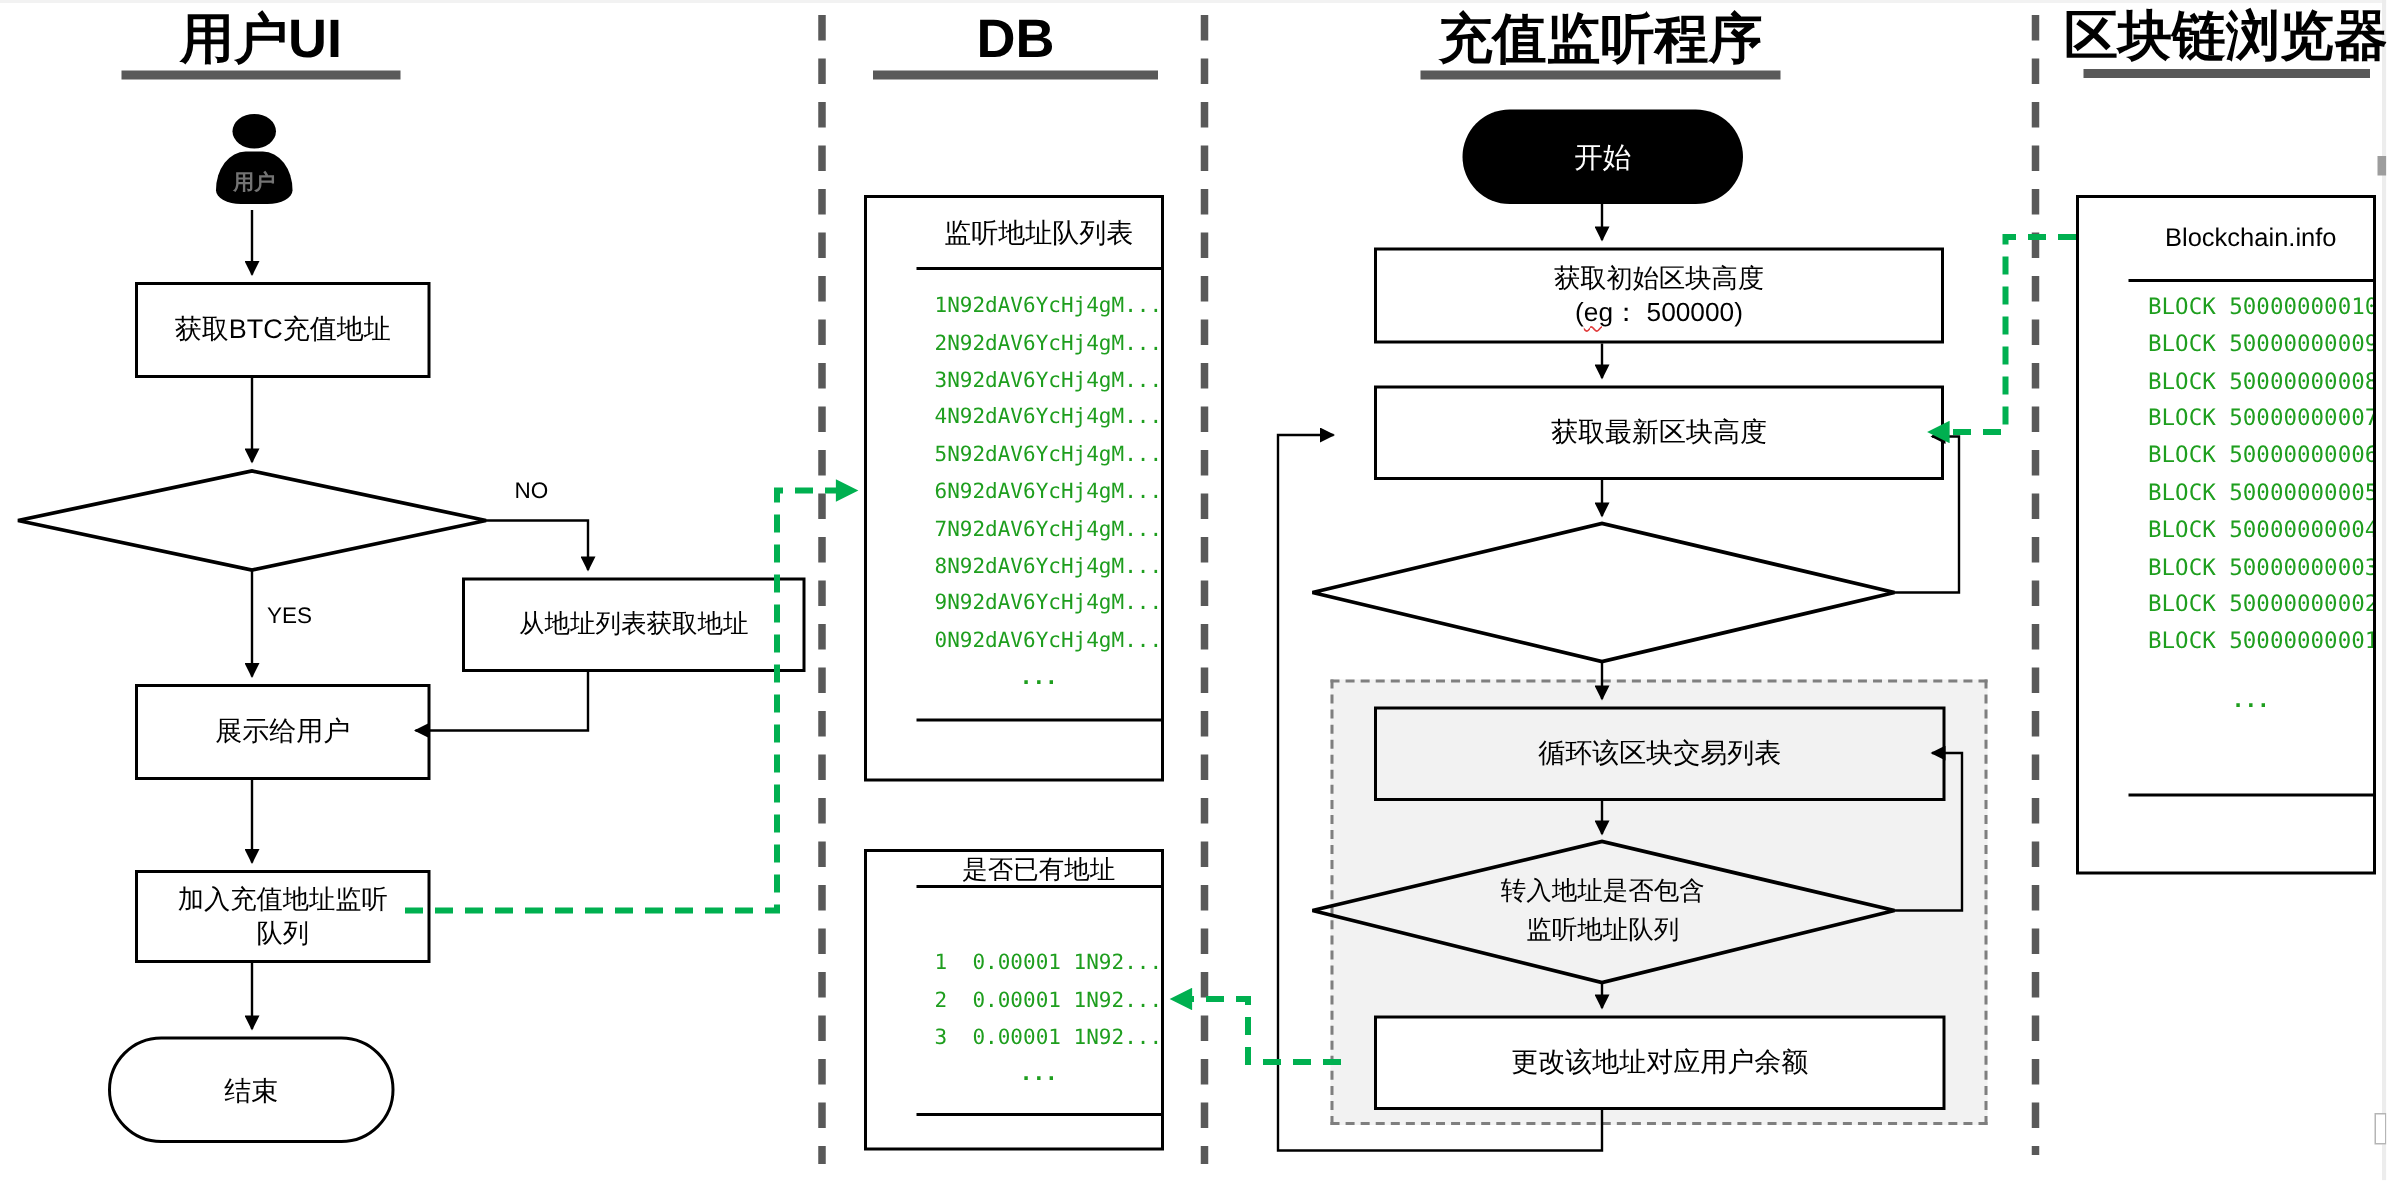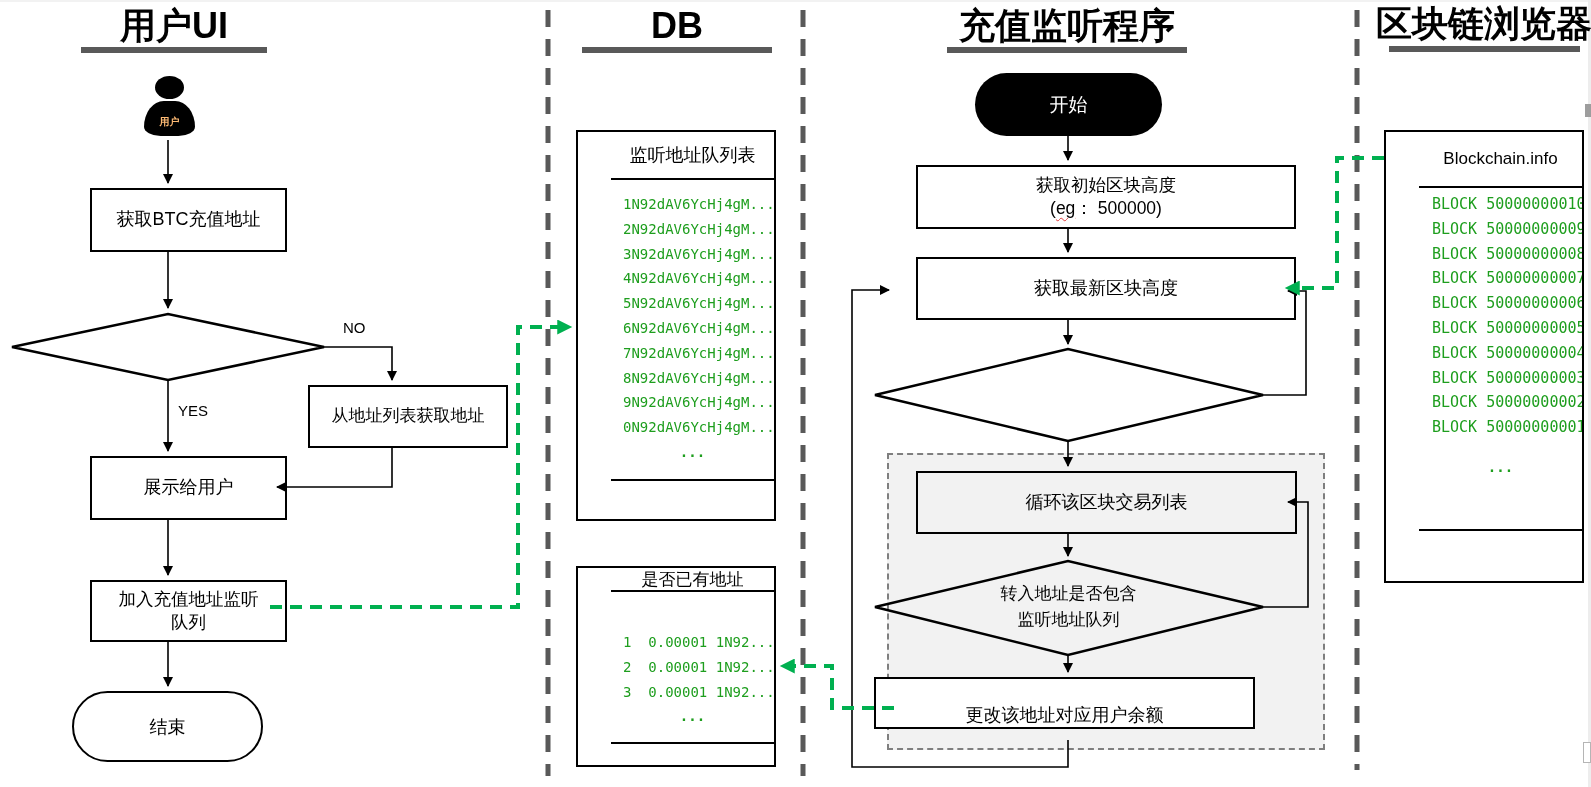--- a/index.html
+++ b/index.html
@@ -57,21 +57,21 @@
   <div class="lane-title" style="left:917px;top:6px;width:300px;">充值监听程序</div>
   <div class="title-rule" style="left:947px;top:47px;width:240px;"></div>
 
   <div class="lane-title" style="left:1334px;top:4px;width:300px;">区块链浏览器</div>
   <div class="title-rule" style="left:1389px;top:46px;width:191px;"></div>
 
   <div class="container-region" style="left:887px;top:453px;width:438px;height:297px;"></div>
 
   <div class="abs z2" style="left:155px;top:76px;width:29px;height:23px;border-radius:50%;background:#000;"></div>
   <div class="abs z2" style="left:144px;top:101px;width:51px;height:35px;background:#000;border-radius:50% 50% 42% 42% / 95% 95% 34% 34%;display:flex;align-items:center;justify-content:center;">
-    <span style="color:#fdba74;font-size:10px;font-weight:bold;margin-top:6px;text-align:center;">用户</span>
+    <span style="color:#737373;font-size:14px;font-weight:bold;margin-top:6px;text-align:center;">用户</span>
   </div>
 
   <svg class="connectors" width="1591" height="787" viewBox="0 0 1591 787">
     <defs>
       <marker id="ab" viewBox="0 0 10 10" refX="9" refY="5" markerWidth="11" markerHeight="10" orient="auto-start-reverse" markerUnits="userSpaceOnUse">
         <path d="M0 0 L10 5 L0 10 z" fill="#000"></path>
       </marker>
       <marker id="ag" viewBox="0 0 10 10" refX="0.5" refY="5" markerWidth="18" markerHeight="15" orient="auto-start-reverse" markerUnits="userSpaceOnUse">
         <path d="M0 0 L10 5 L0 10 z" fill="#00B050"></path>
       </marker>
@@ -109,21 +109,21 @@
   </svg>
 
   <div class="box z2" style="left:70px;top:188px;width:197px;height:64px;">
     <span>获取BTC充值地址</span>
   </div>
   <div class="dlabel z2" style="left:58px;top:333px;width:220px;height:28px;">
     <span>是否已有地址</span>
   </div>
   <div class="small-lbl z2" style="left:343px;top:317px;">NO</div>
   <div class="small-lbl z2" style="left:178px;top:400px;">YES</div>
-  <div class="box z2" style="left:288px;top:385px;width:200px;height:63px;font-size:17px;">
+  <div class="box z2" style="left:288px;top:385px;width:229px;height:63px;font-size:17px;">
     <span>从地址列表获取地址</span>
   </div>
   <div class="box z2" style="left:70px;top:456px;width:197px;height:64px;">
     <span>展示给用户</span>
   </div>
   <div class="box z2" style="left:70px;top:580px;width:197px;height:62px;font-size:17.5px;">
     <span>加入充值地址监听</span>
     <span>队列</span>
   </div>
   <div class="pill-end z2" style="left:72px;top:691px;width:191px;height:71px;">
@@ -144,21 +144,21 @@
     <span>最新区块高度是否</span>
     <span>大于初始区块高度</span>
   </div>
   <div class="box gray z2" style="left:896px;top:471px;width:381px;height:63px;">
     <span>循环该区块交易列表</span>
   </div>
   <div class="dlabel z2" style="left:941px;top:581px;width:255px;height:52px;">
     <span>转入地址是否包含</span>
     <span>监听地址队列</span>
   </div>
-  <div class="box z2" style="left:854px;top:677px;width:381px;height:52px;justify-content:flex-end;">
+  <div class="box z2" style="left:896px;top:677px;width:381px;height:63px;">
     <span>更改该地址对应用户余额</span>
   </div>
 
   <div class="table z2" style="left:576px;top:130px;width:200px;height:391px;">
     <div class="thead" style="height:48px;">
       <span>监听地址队列表</span>
     </div>
     <div class="tbody" style="height:299px;padding-top:12px;">
       <div class="grow">1N92dAV6YcHj4gM...</div>
       <div class="grow">2N92dAV6YcHj4gM...</div>

